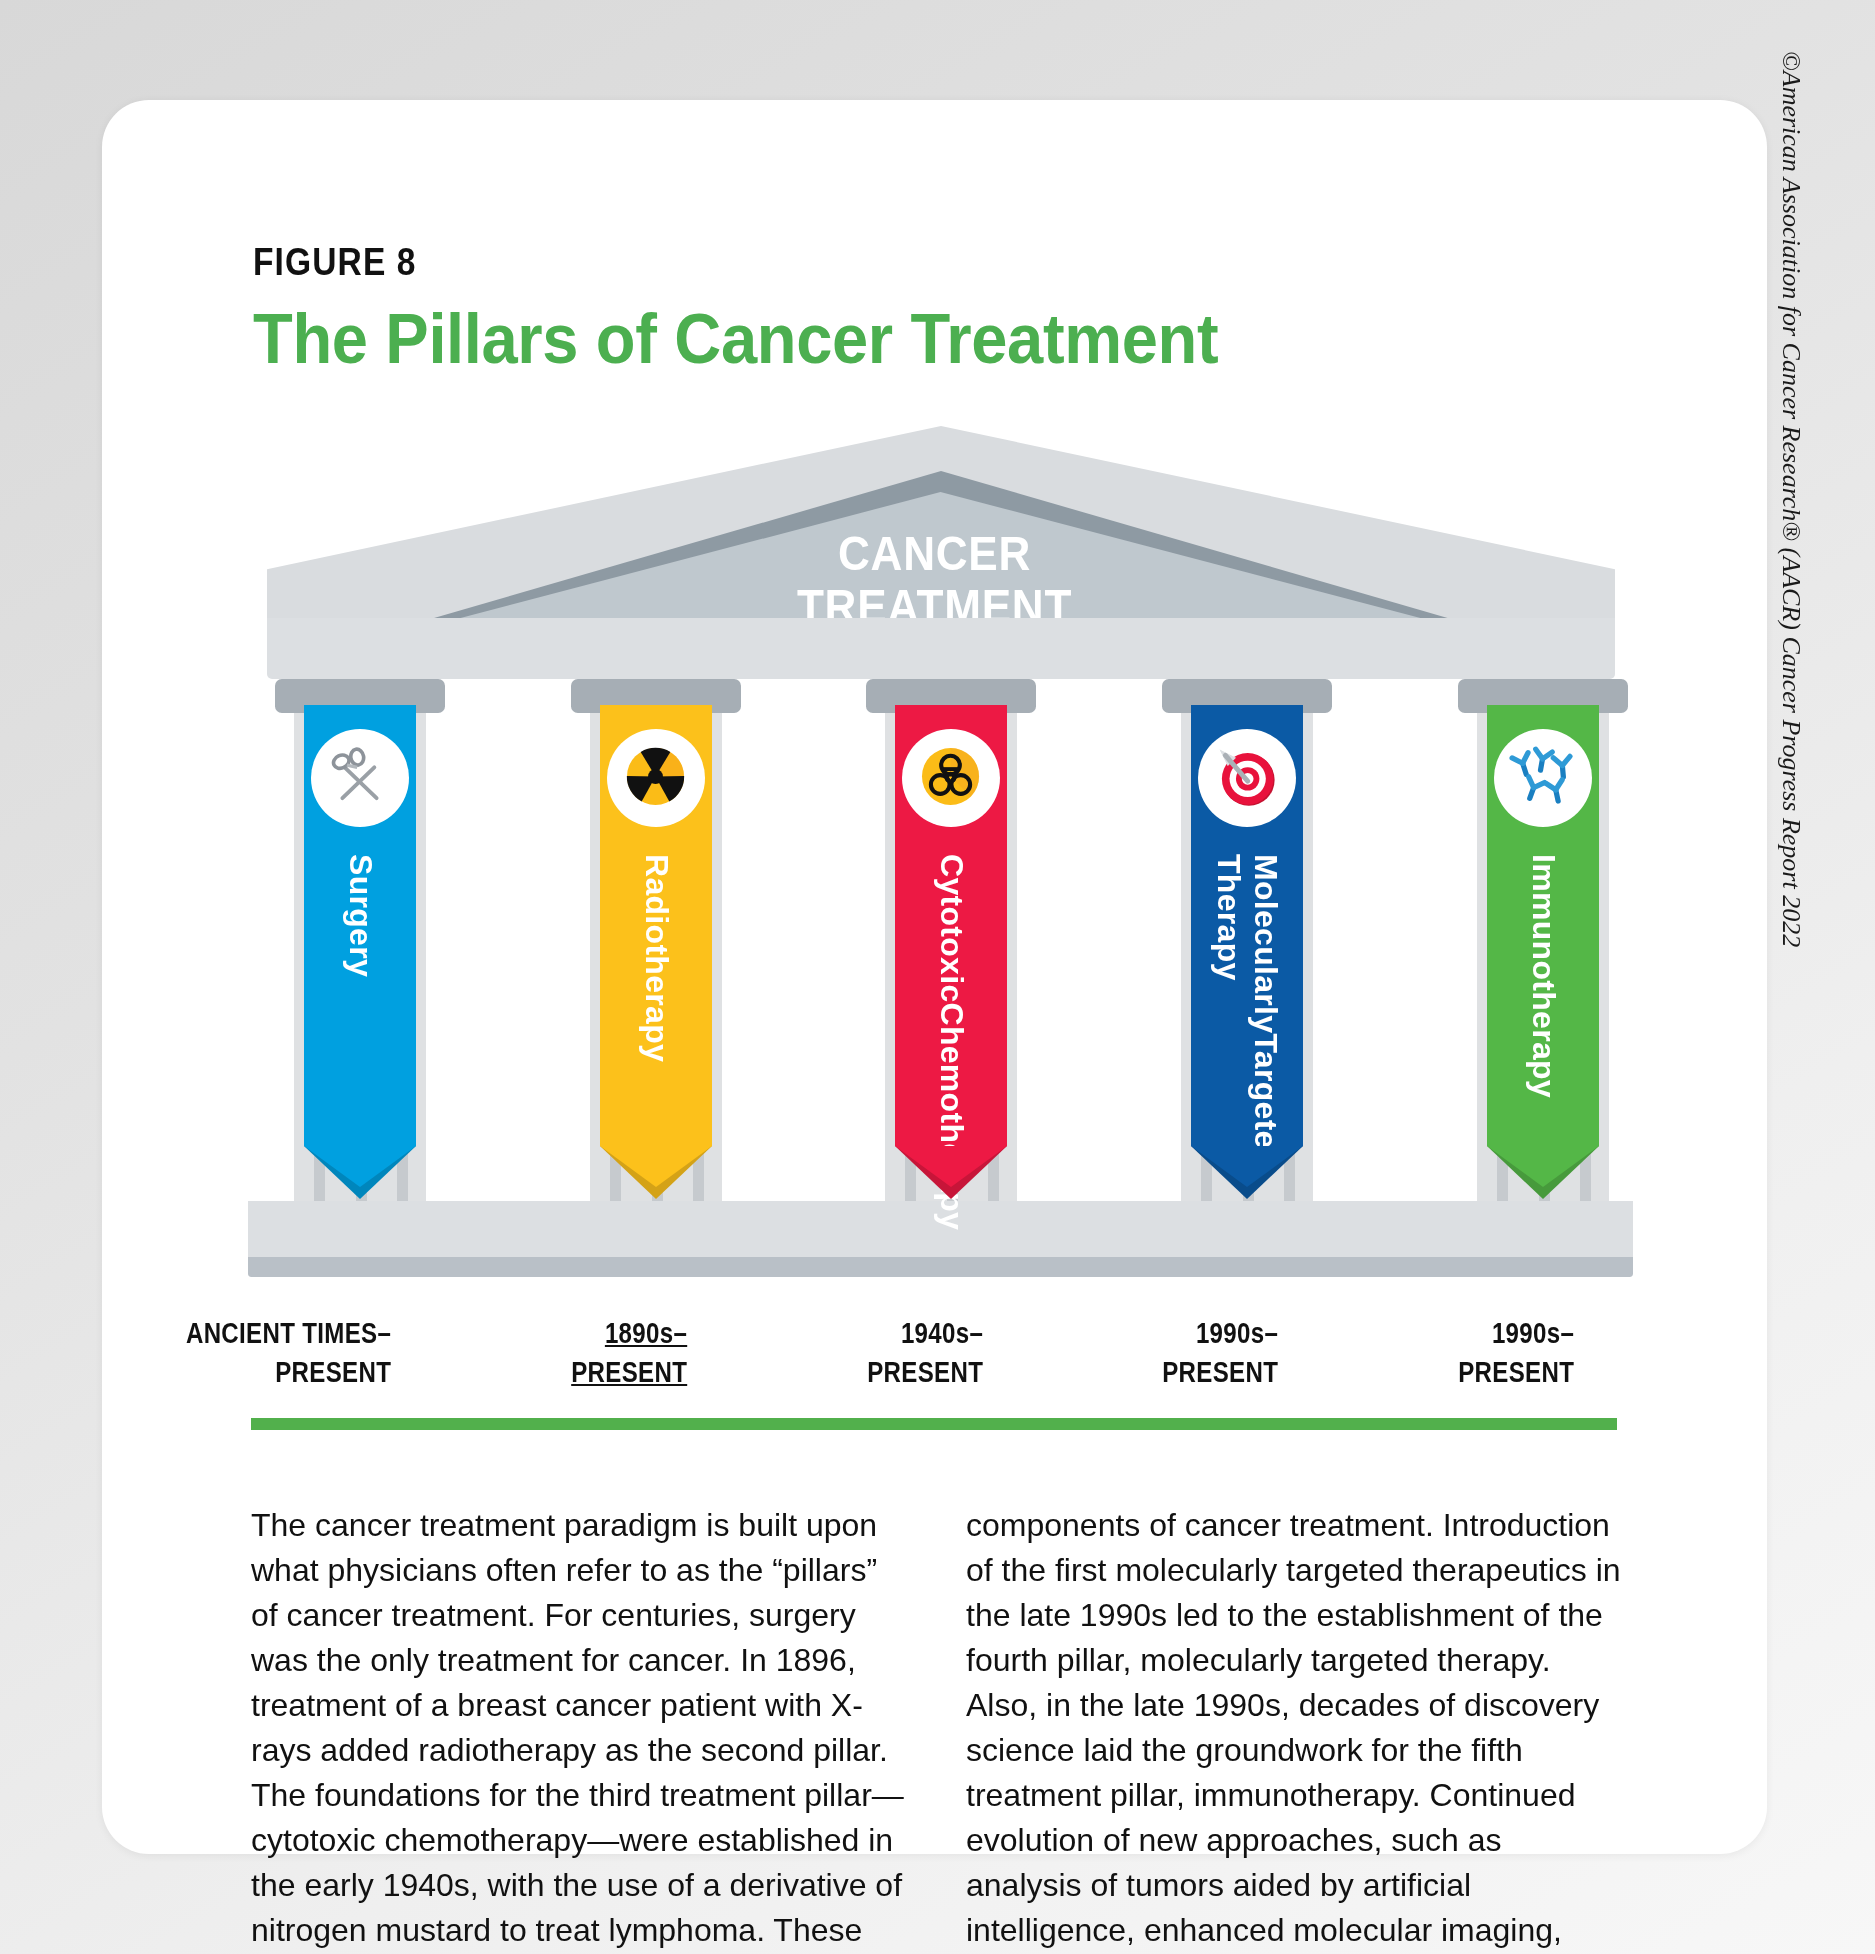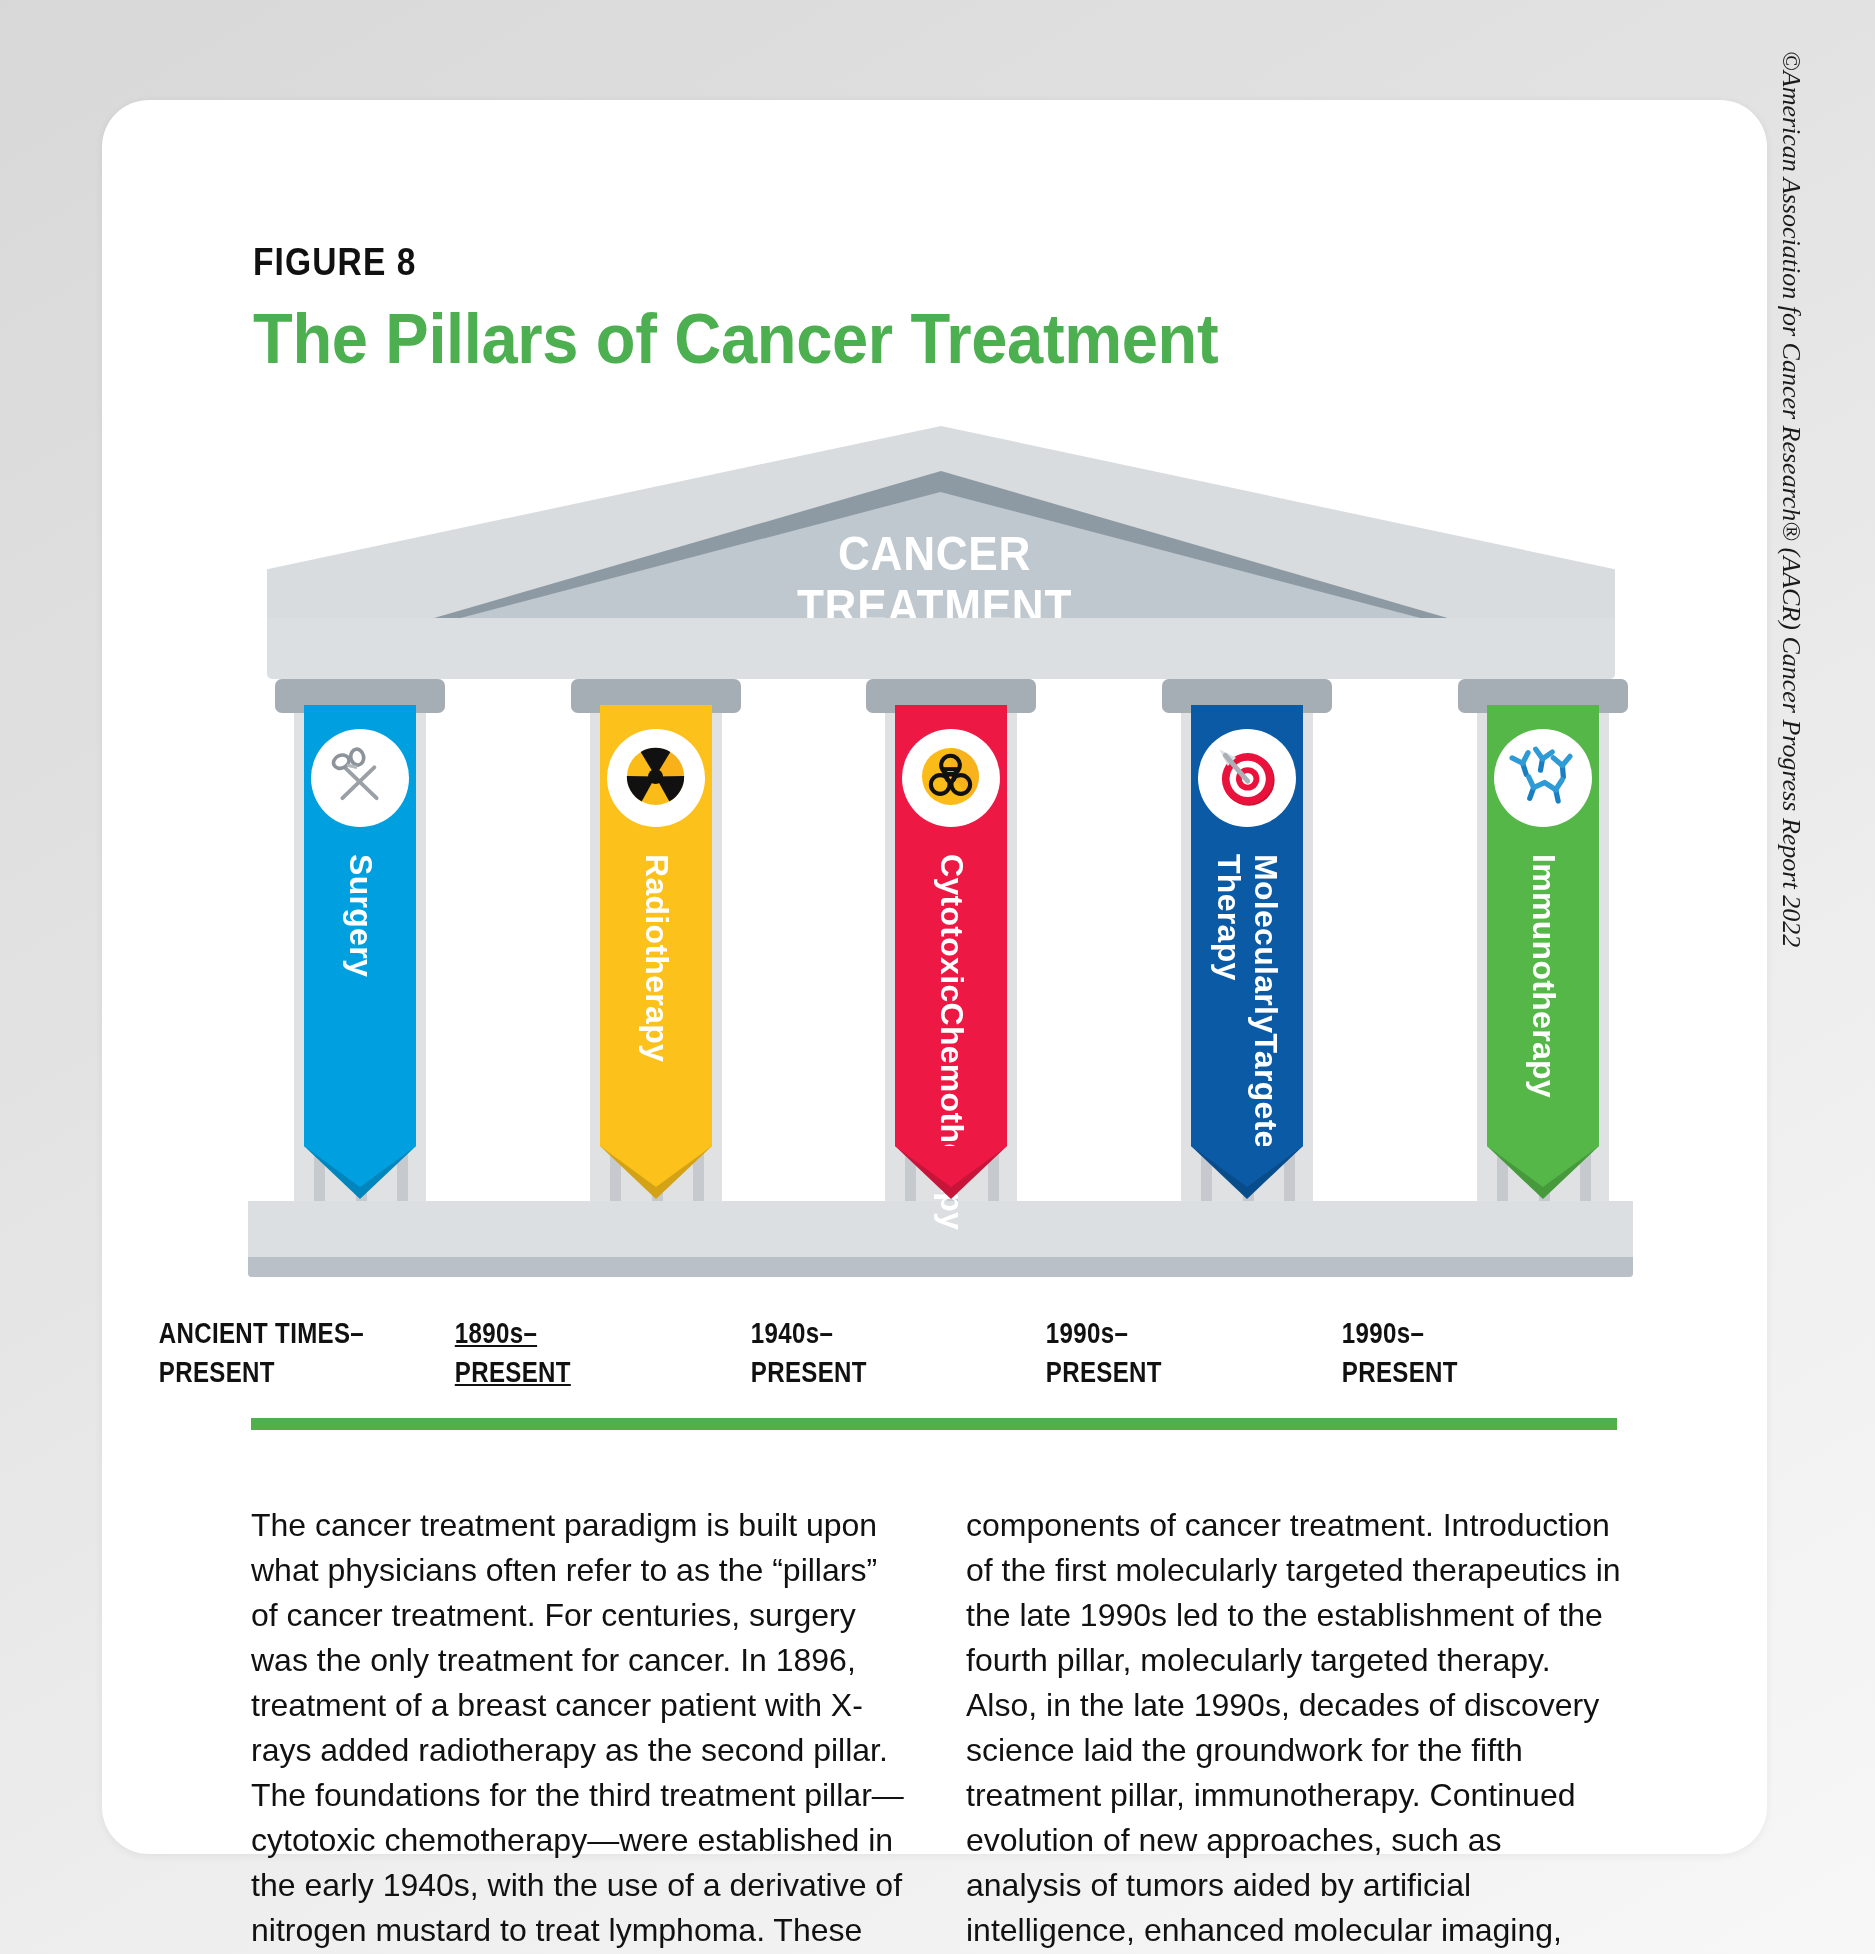--- a/index.html
+++ b/index.html
@@ -110,21 +110,21 @@
     position:absolute;top:149px;left:0;width:112px;height:280px;
     display:flex;align-items:flex-start;justify-content:center;
   }
   .vert-text{
     writing-mode:vertical-rl;
     color:#fff;font-weight:bold;font-size:32px;line-height:37px;
     letter-spacing:0.3px;text-align:left;white-space:nowrap;
   }
   
   .era{
-    position:absolute;top:1202px;width:280px;text-align:left;
+    position:absolute;top:1202px;width:280px;text-align:right;
     font-size:29px;font-weight:bold;line-height:39px;color:#111;
     letter-spacing:0.4px;
   }
   .era span{display:block;transform:scaleX(.83);}
   
   .rule{
     position:absolute;left:149px;top:1318px;width:1366px;height:12px;
     background:#52b04c;
   }
   

